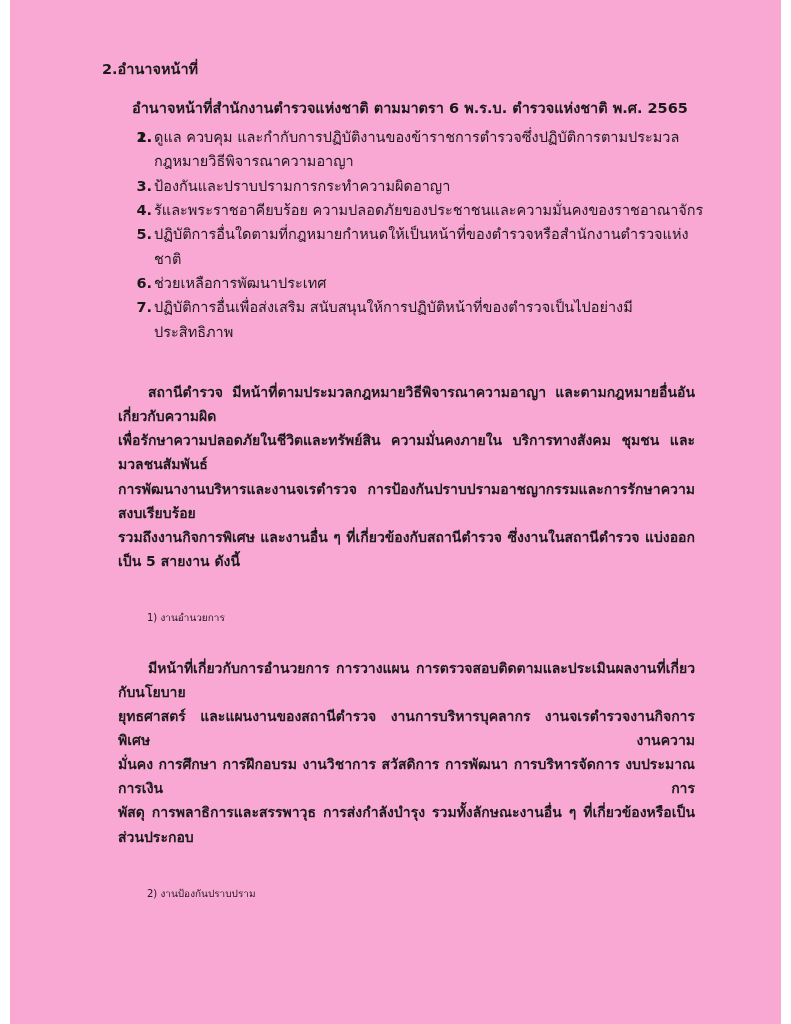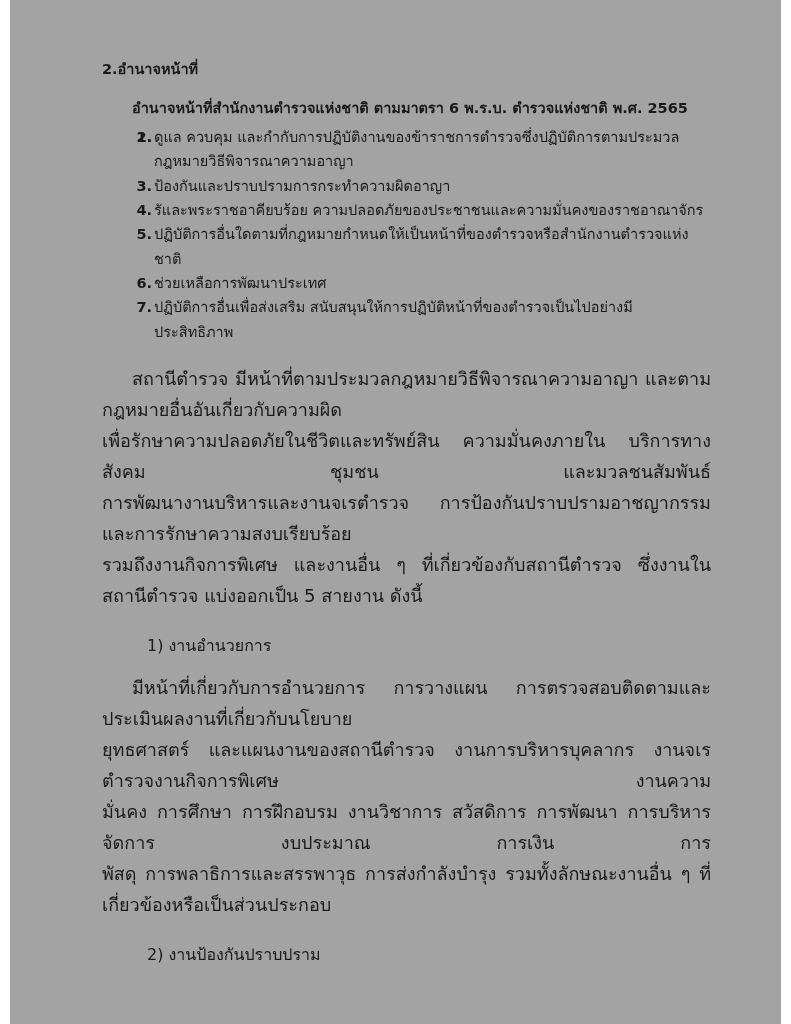--- a/index.html
+++ b/index.html
@@ -5,21 +5,21 @@
 <style>
   html, body {
     margin: 0;
     padding: 0;
     background: #ffffff;
   }
   .page {
     position: relative;
     width: 771px;
     height: 1024px;
-    background: #a3a3a3;
+    background: #f9a8d4;
     margin: 0 auto;
     overflow: hidden;
     font-family: "DejaVu Sans", "Liberation Sans", sans-serif;
     color: #1a1a1a;
     box-sizing: border-box;
   }
   .content {
     position: absolute;
     left: 92px;
     top: 58px;
@@ -60,34 +60,35 @@
     position: absolute;
     left: 28px;
     top: 0;
     font-weight: bold;
     width: 22px;
     text-align: right;
   }
 
   
   .body-p {
-    font-size: 18px;
+    font-size: 14px;
     line-height: 1.72;
-    margin: 0;
+    margin: 16px;
     text-align: justify;
     text-justify: inter-word;
     text-indent: 30px;
     word-break: break-word;
+    font-weight: bold;
   }
   .spacer-sm { height: 14px; }
   .spacer-md { height: 20px; }
 
   
   .sec-label {
-    font-size: 16px;
+    font-size: 10px;
     line-height: 1.72;
     margin: 0;
     padding-left: 45px;
   }
   .just-line {
     display: block;
     text-align: justify;
     text-align-last: justify;
     text-indent: 0;
   }

